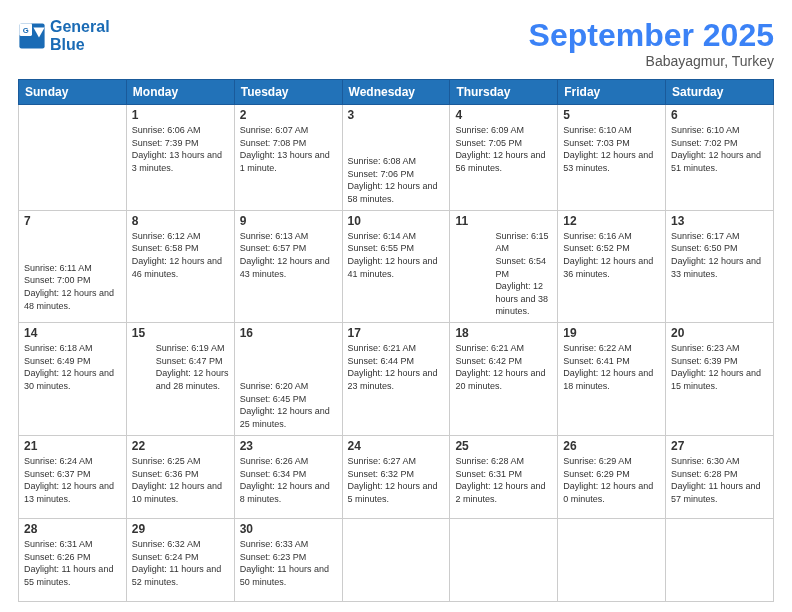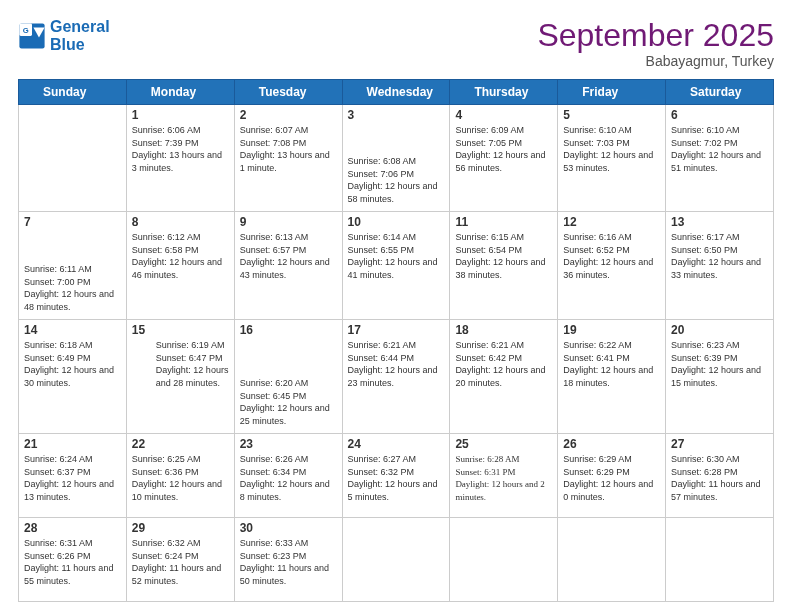--- a/index.html
+++ b/index.html
@@ -30,42 +30,42 @@
     }
     .logo-icon {
       width: 28px;
       height: 28px;
     }
     .title-block {
       text-align: right;
     }
     .main-title {
       font-size: 32px;
-      font-weight: normal;
-      color: #701a75;
+      font-weight: bold;
+      color: #3b82f6;
       line-height: 1.1;
     }
     .subtitle {
       font-size: 14px;
       color: #555;
     }
     .calendar {
       flex: 1;
       border: 1px solid #ccc;
       border-collapse: collapse;
       width: 100%;
       table-layout: fixed;
     }
     .calendar th {
       background-color: #2272b8;
       color: #fff;
       font-size: 12px;
       font-weight: bold;
       text-align: left;
-      padding: 5px 24px;
+      padding: 5px 6px;
       border: 1px solid #1a5a9a;
     }
     .calendar td {
       border: 1px solid #ccc;
       vertical-align: top;
       padding: 3px 5px;
       font-size: 9.5px;
       color: #333;
       height: 82px;
     }
@@ -180,21 +180,21 @@
 Daylight: 12 hours and 43 minutes.</div>
           </td>
           <td>
             <span class="day-number">10</span>
             <div class="cell-text" style="white-space: pre-line;">Sunrise: 6:14 AM
 Sunset: 6:55 PM
 Daylight: 12 hours and 41 minutes.</div>
           </td>
           <td>
             <span class="day-number">11</span>
-            <div class="cell-text" style="white-space: pre-line;">Sunrise: 6:15 AM
+            <div class="cell-text" style="white-space: pre-line; margin-left: 40px;">Sunrise: 6:15 AM
 Sunset: 6:54 PM
 Daylight: 12 hours and 38 minutes.</div>
           </td>
           <td>
             <span class="day-number">12</span>
             <div class="cell-text" style="white-space: pre-line;">Sunrise: 6:16 AM
 Sunset: 6:52 PM
 Daylight: 12 hours and 36 minutes.</div>
           </td>
           <td>
@@ -268,21 +268,21 @@
 Daylight: 12 hours and 8 minutes.</div>
           </td>
           <td>
             <span class="day-number">24</span>
             <div class="cell-text" style="white-space: pre-line;">Sunrise: 6:27 AM
 Sunset: 6:32 PM
 Daylight: 12 hours and 5 minutes.</div>
           </td>
           <td>
             <span class="day-number">25</span>
-            <div class="cell-text" style="white-space: pre-line; font-family: Liberation Serif, serif;">Sunrise: 6:28 AM
+            <div class="cell-text" style="white-space: pre-line;">Sunrise: 6:28 AM
 Sunset: 6:31 PM
 Daylight: 12 hours and 2 minutes.</div>
           </td>
           <td>
             <span class="day-number">26</span>
             <div class="cell-text" style="white-space: pre-line;">Sunrise: 6:29 AM
 Sunset: 6:29 PM
 Daylight: 12 hours and 0 minutes.</div>
           </td>
           <td>

